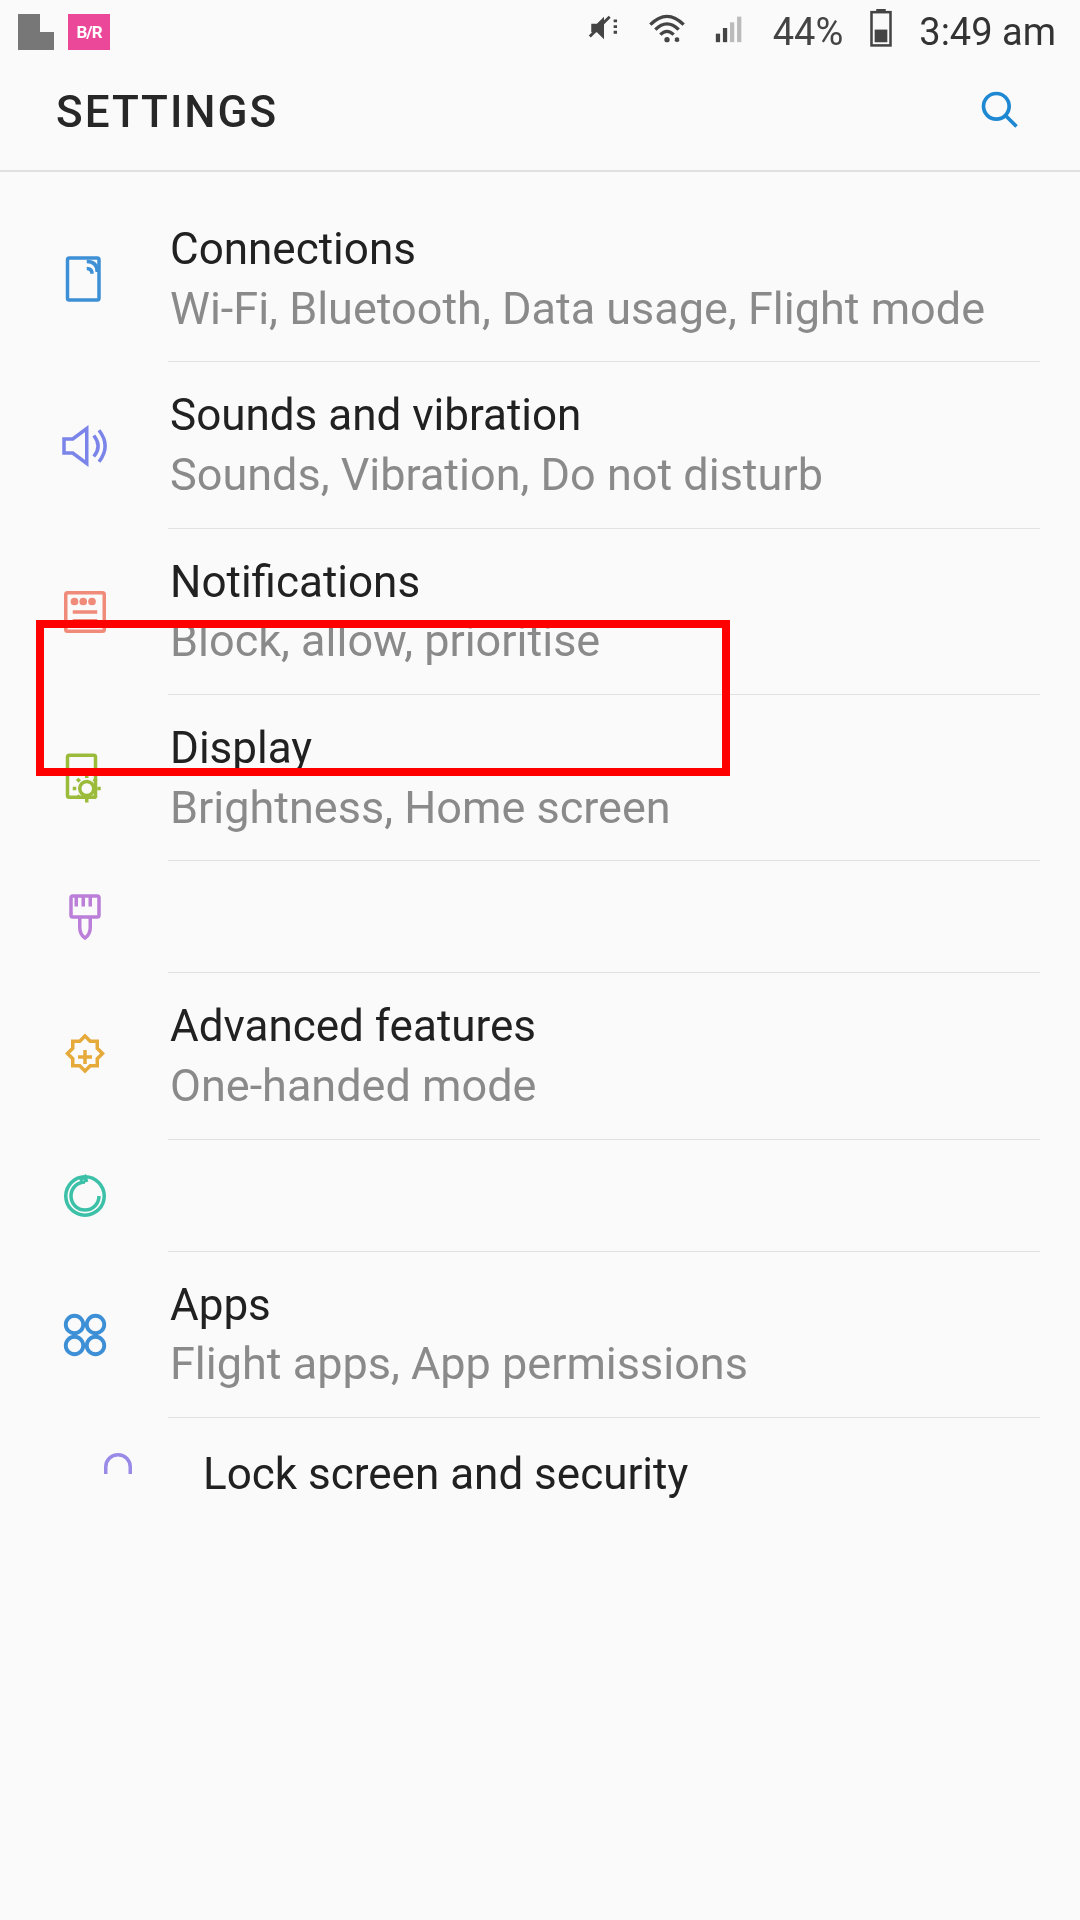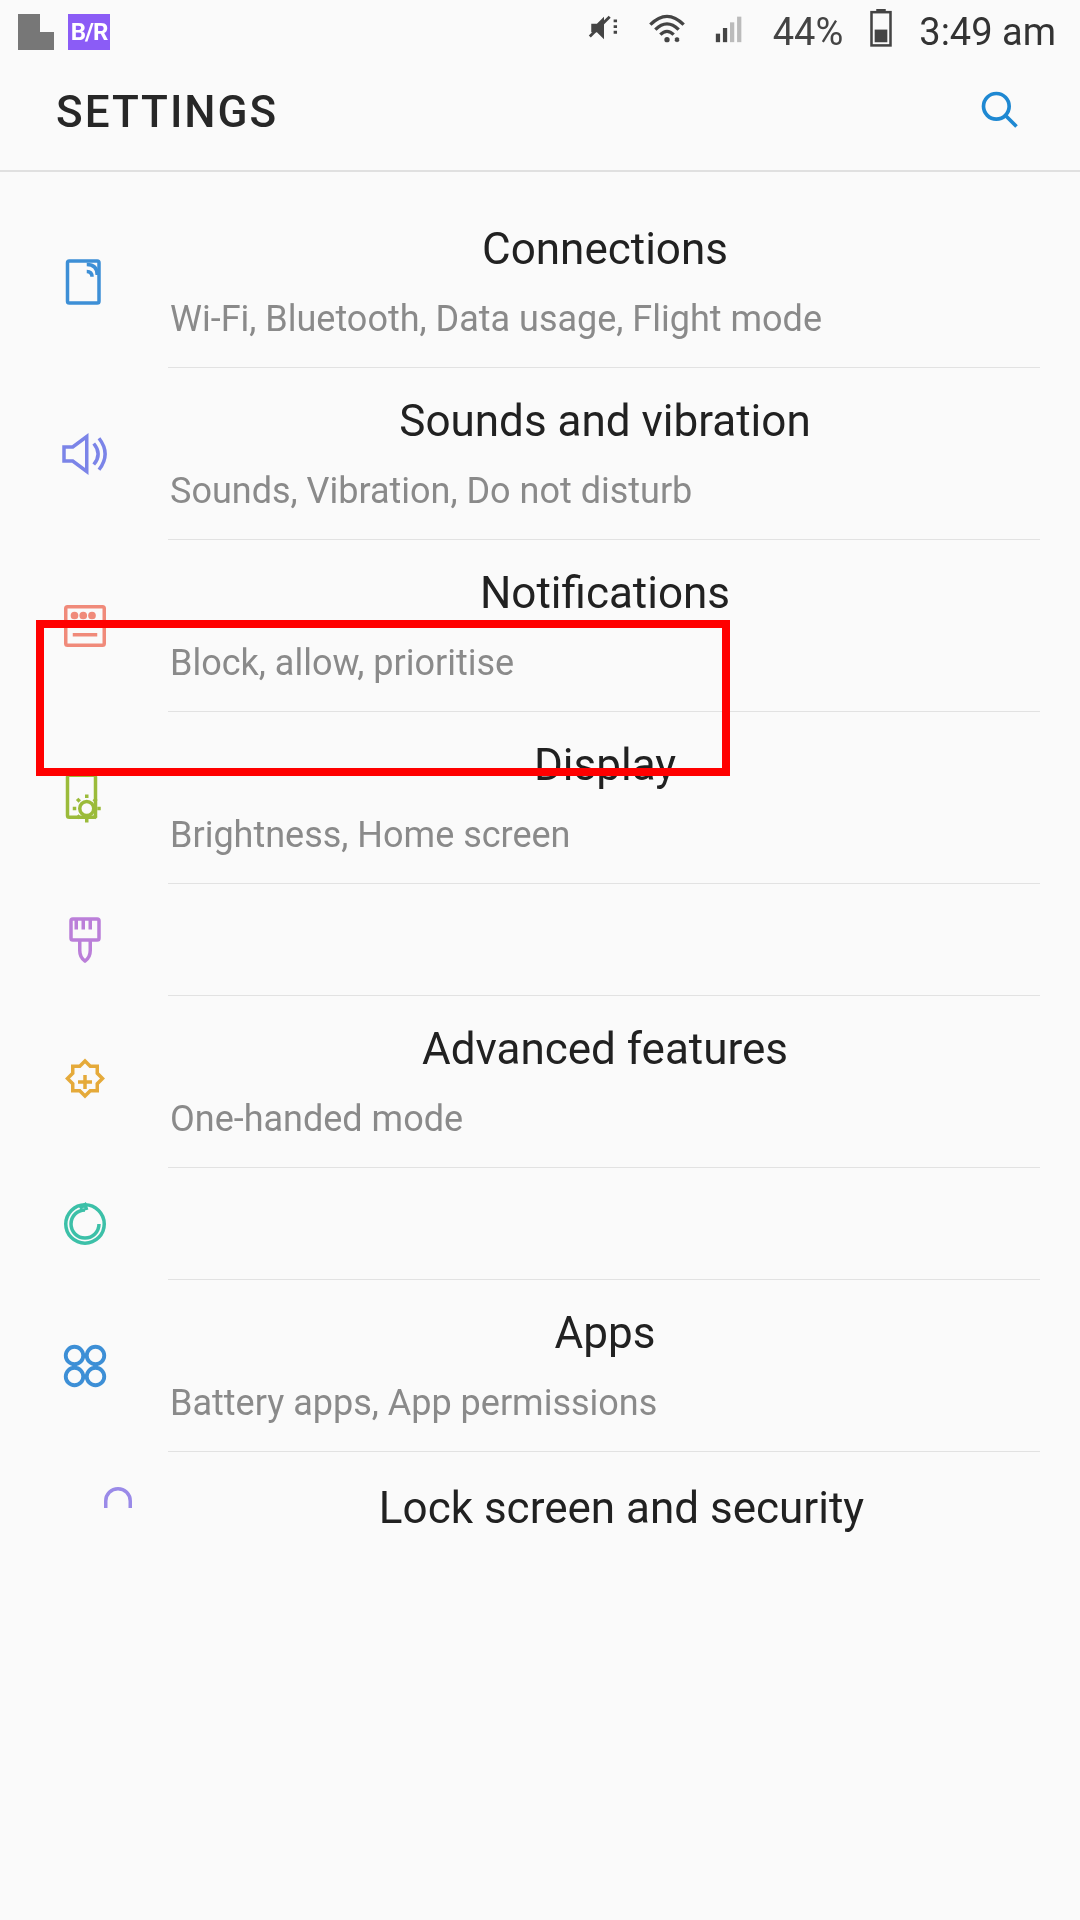--- a/index.html
+++ b/index.html
@@ -9,27 +9,27 @@
   .status-right { display: flex; gap: 26px; align-items: center; font-size: 38px; color: #444; }
   .status-right .time { margin-left: 0; color: #333; }
   .header { display: flex; align-items: flex-start; justify-content: space-between; padding: 30px 56px 32px 56px; border-bottom: 2px solid #e0e0e0; }
   .header-title { font-size: 44px; font-weight: 500; letter-spacing: 2px; color: #272727; }
   .search-btn { width: 48px; height: 48px; display: flex; align-items: center; justify-content: center; }
   .settings-list { padding-top: 24px; }
   .setting-row { display: flex; align-items: center; padding: 28px 0 28px 0; position: relative; }
   .setting-row .icon-col { width: 170px; min-width: 170px; display: flex; align-items: center; justify-content: center; }
   .setting-row .icon-col svg { width: 56px; height: 56px; }
   .setting-row .text-col { flex: 1; display: flex; flex-direction: column; gap: 8px; padding-right: 40px; }
-  .setting-title { font-size: 44px; font-weight: 400; color: #212121; line-height: 1.15; text-align: center; }
-  .setting-sub { font-size: 36px; color: #8a8a8a; line-height: 1.15; margin-top: 16px; }
+  .setting-title { font-size: 44px; font-weight: 400; color: #212121; line-height: 1.15; }
+  .setting-sub { font-size: 45px; color: #8a8a8a; line-height: 1.15; }
   .row-divider { position: absolute; left: 168px; right: 40px; bottom: 0; height: 1px; background: #e2e2e2; }
   .highlight-box { position: absolute; border: 8px solid #ff0000; pointer-events: none; }
   .f-icon { width: 36px; height: 36px; background: #777; position: relative; }
   .f-icon::before { content: ""; position: absolute; right: 0; top: 0; width: 14px; height: 18px; background: #fafafa; }
-  .br-icon { width: 42px; height: 36px; background: #8b5cf6; display:flex; align-items:center; justify-content:center; color:#fff; font-size:24px; font-weight:700; letter-spacing:-1px; }
+  .br-icon { width: 42px; height: 36px; background: #ec4899; display:flex; align-items:center; justify-content:center; color:#fff; font-size:17px; font-weight:700; letter-spacing:-1px; }
 </style>
 </head>
 <body>
 
 <div class="status-bar">
   <div class="status-left">
     <div class="f-icon"></div>
     <div class="br-icon">B/R</div>
   </div>
   <div class="status-right">
@@ -194,21 +194,21 @@
     <div class="icon-col">
         <svg viewBox="0 0 32 32" fill="none" stroke="#3d8fd6" stroke-width="2.2">
           <circle cx="10" cy="10" r="5"></circle>
           <circle cx="22" cy="10" r="5"></circle>
           <circle cx="10" cy="22" r="5"></circle>
           <circle cx="22" cy="22" r="5"></circle>
         </svg>
       </div>
     <div class="text-col">
       <div class="setting-title">Apps</div>
-      <div class="setting-sub">Battery apps, App permissions</div>
+      <div class="setting-sub">Flight apps, App permissions</div>
     </div>
     <div class="row-divider"></div>
   </div>
 
   <div class="setting-row" style="padding-bottom:0;padding-left:33px;">
     <div class="icon-col">
         <svg viewBox="0 0 32 32" fill="none" stroke="#9a8ae8" stroke-width="2">
           <path d="M9 16 v-4 a7 7 0 0 1 14 0 v4"></path>
         </svg>
       </div>

